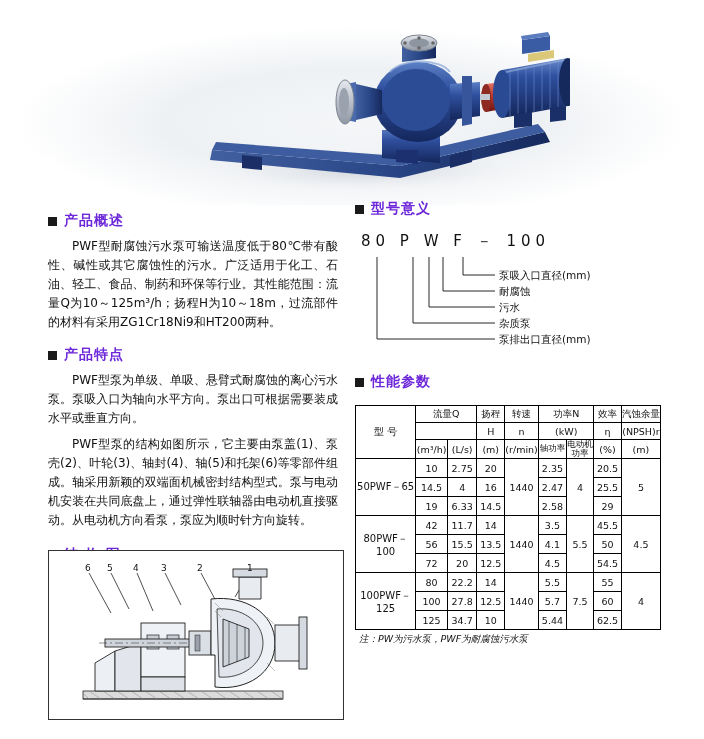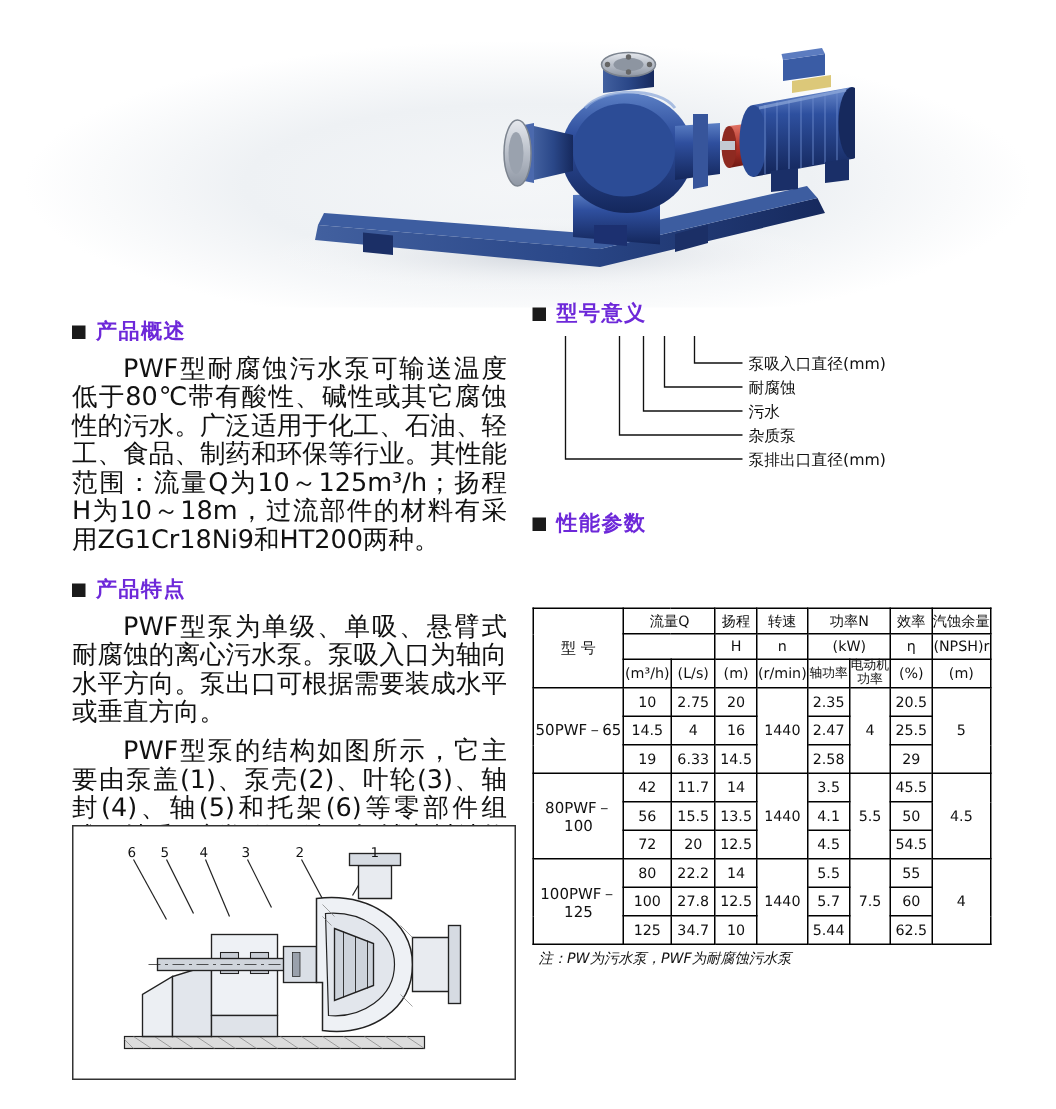--- a/index.html
+++ b/index.html
@@ -17,21 +17,21 @@
     background:
       radial-gradient(ellipse 420px 120px at 50% 60%, #f4f6f8 0%, #eef1f4 45%, #ffffff 80%);
   }
   .photo-inner{position:absolute;left:150px;top:10px;width:420px;height:190px;}
   
   .sec-head{display:flex;align-items:center;gap:7px;}
   .sec-head .sq{width:9px;height:9px;background:#1a1a1a;display:inline-block;}
   .sec-head .tx{font-size:14px;font-weight:bold;color:#6d28d9;letter-spacing:1px;}
   
   .left{position:absolute;left:48px;top:212px;width:290px;}
-  .para{font-size:17px;line-height:19px;text-align:justify;margin:7px 0 0 0;text-indent:2em;}
+  .para{font-size:12px;line-height:19px;text-align:justify;margin:7px 0 0 0;text-indent:2em;}
   .blk{margin-top:14px;}
   
   .struct-box{
     position:absolute;left:48px;top:550px;width:294px;height:168px;
     border:1px solid #333;background:#fff;
   }
   .struct-svg{position:absolute;left:0;top:0;}
   
   .right{position:absolute;left:355px;top:200px;width:310px;}
   .model-code{font-size:15px;letter-spacing:5px;margin:14px 0 0 6px;font-weight:normal;}
@@ -251,20 +251,21 @@
     <text x="198" y="20" font-size="9" fill="#111" font-family="DejaVu Sans">1</text>
   </svg>
 </div>
 
 <div class="right">
   <div class="sec-head">
     <span class="sq"></span>
     <span class="tx">型号意义</span>
   </div>
 
+  <div class="model-code">80 P W F － 100</div>
 
   <div class="legend">
     <svg width="310" height="118" viewBox="0 0 310 118">
       <g stroke="#111" stroke-width="0.9" fill="none">
 
         <path d="M108 4 L108 22 L140 22"></path>
         <path d="M88 4 L88 38 L140 38"></path>
         <path d="M74 4 L74 54 L140 54"></path>
         <path d="M58 4 L58 70 L140 70"></path>
         <path d="M22 4 L22 86 L140 86"></path>

